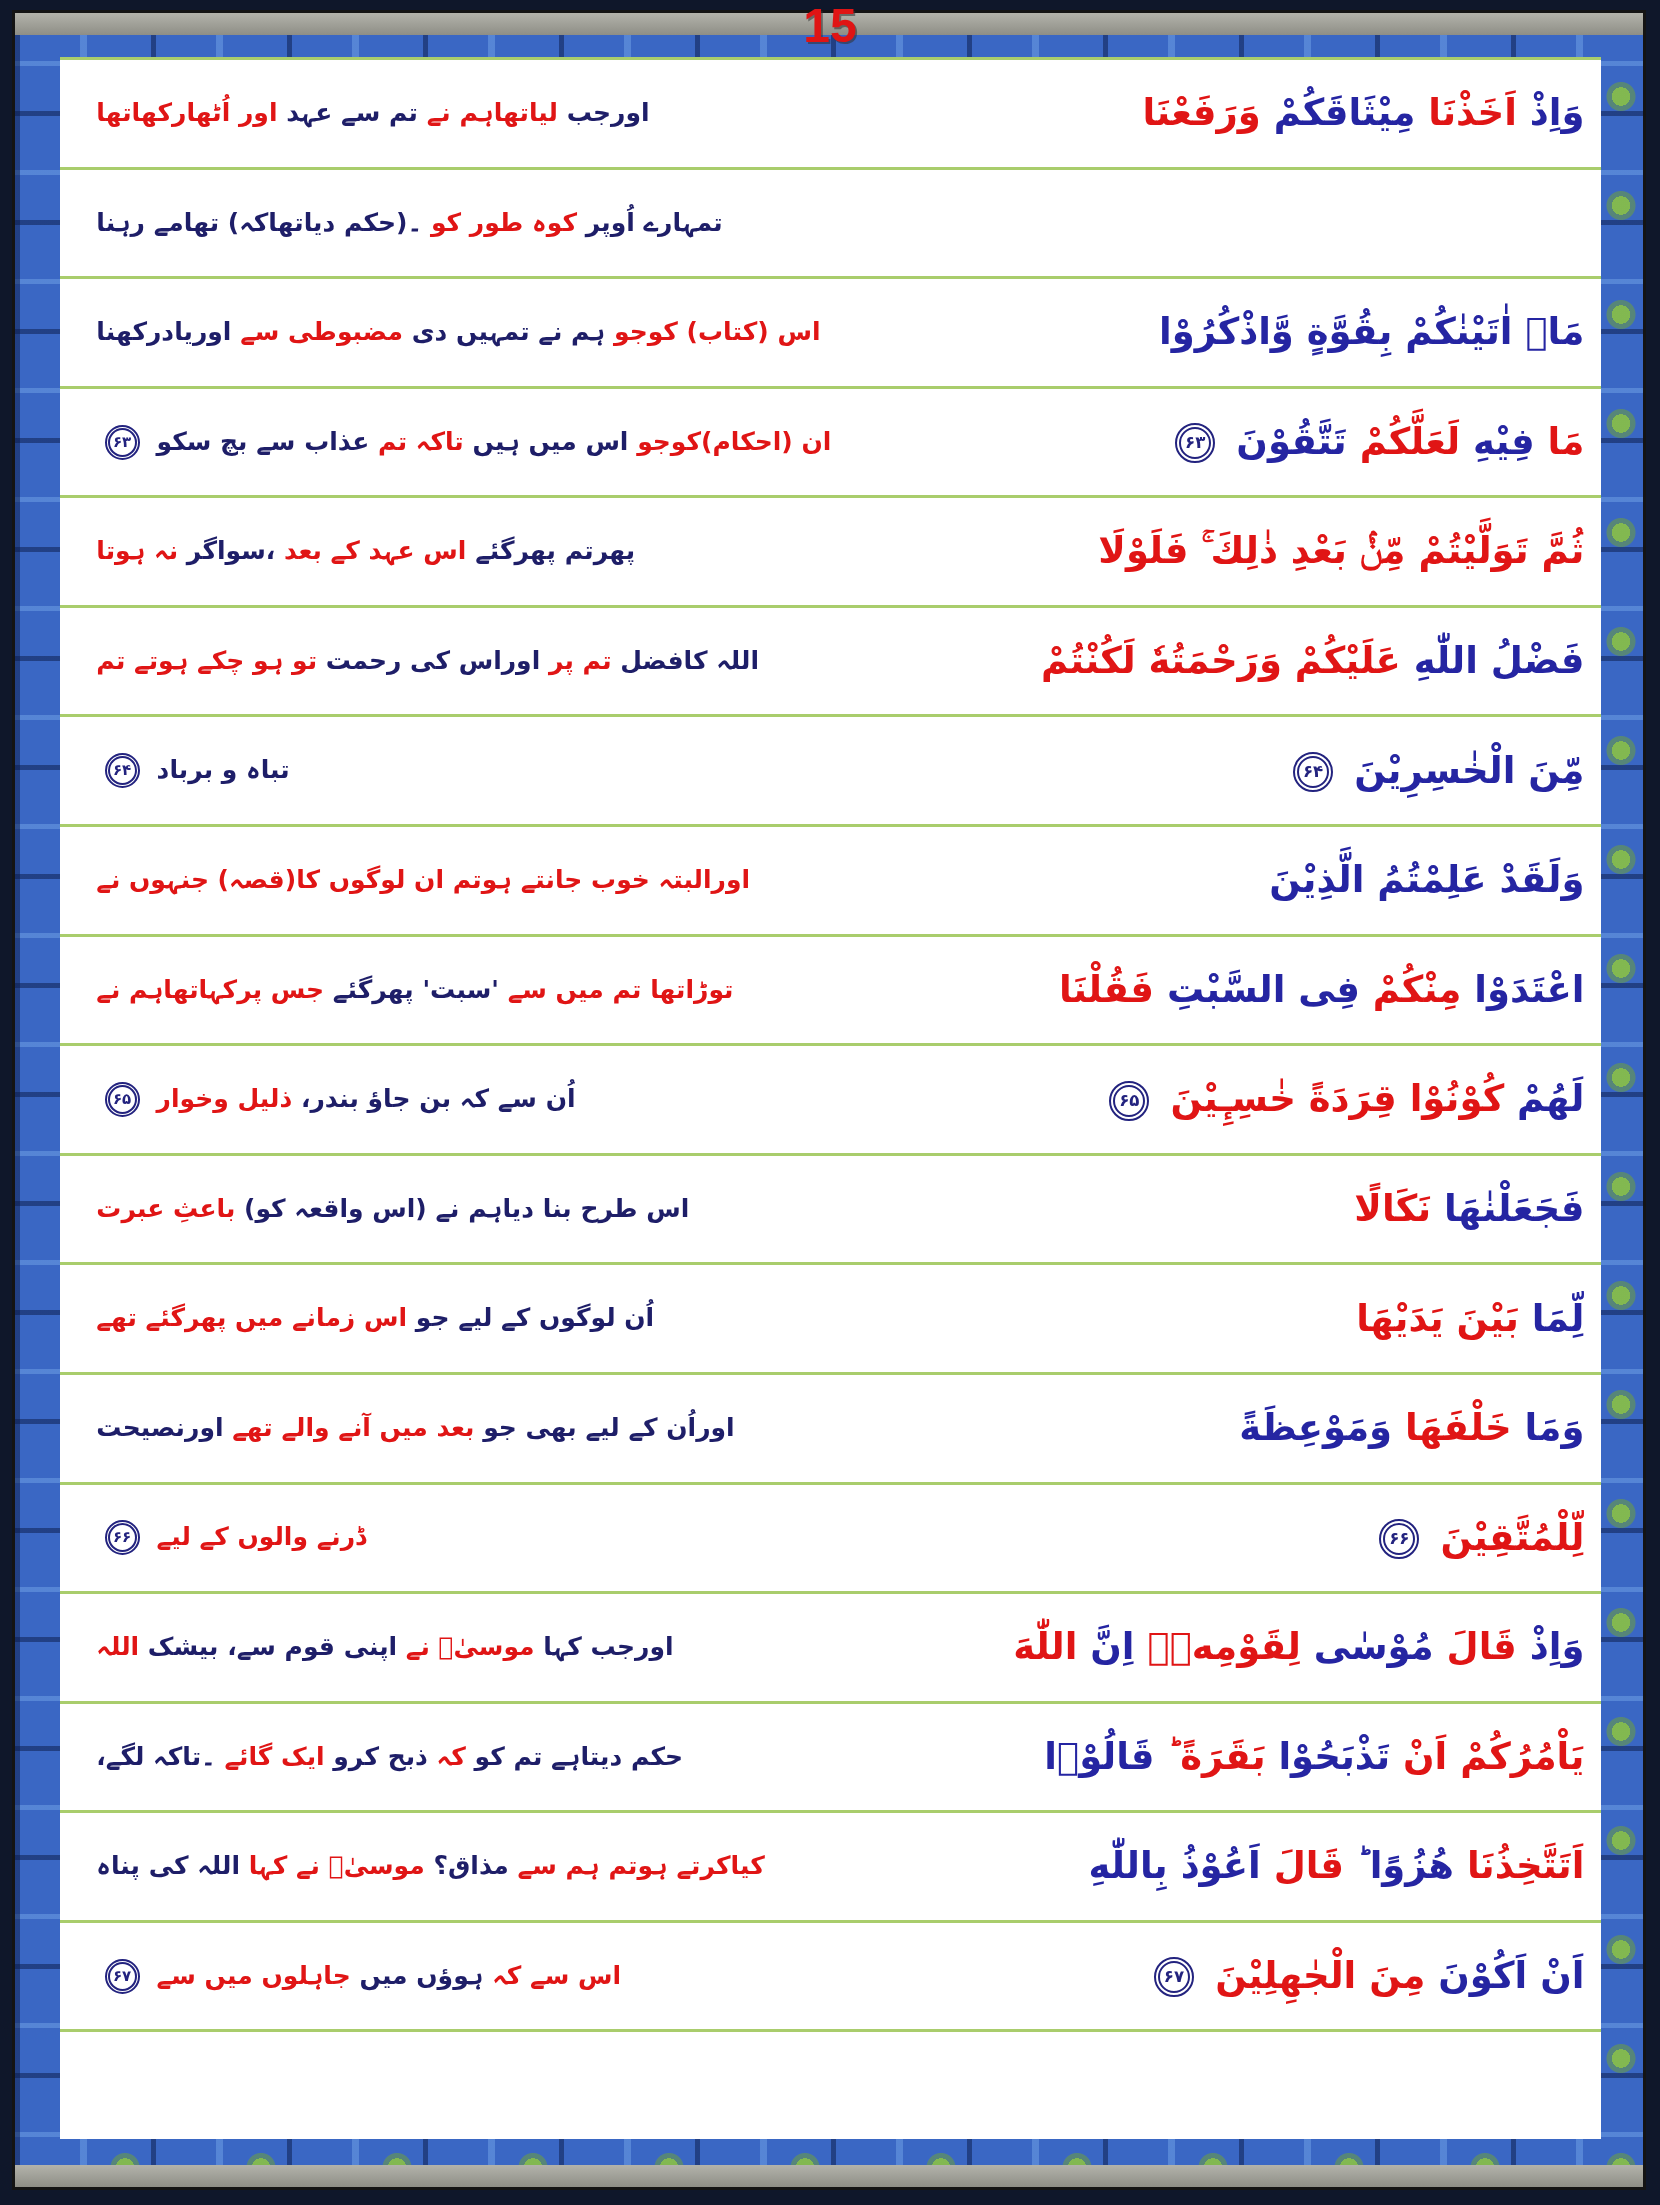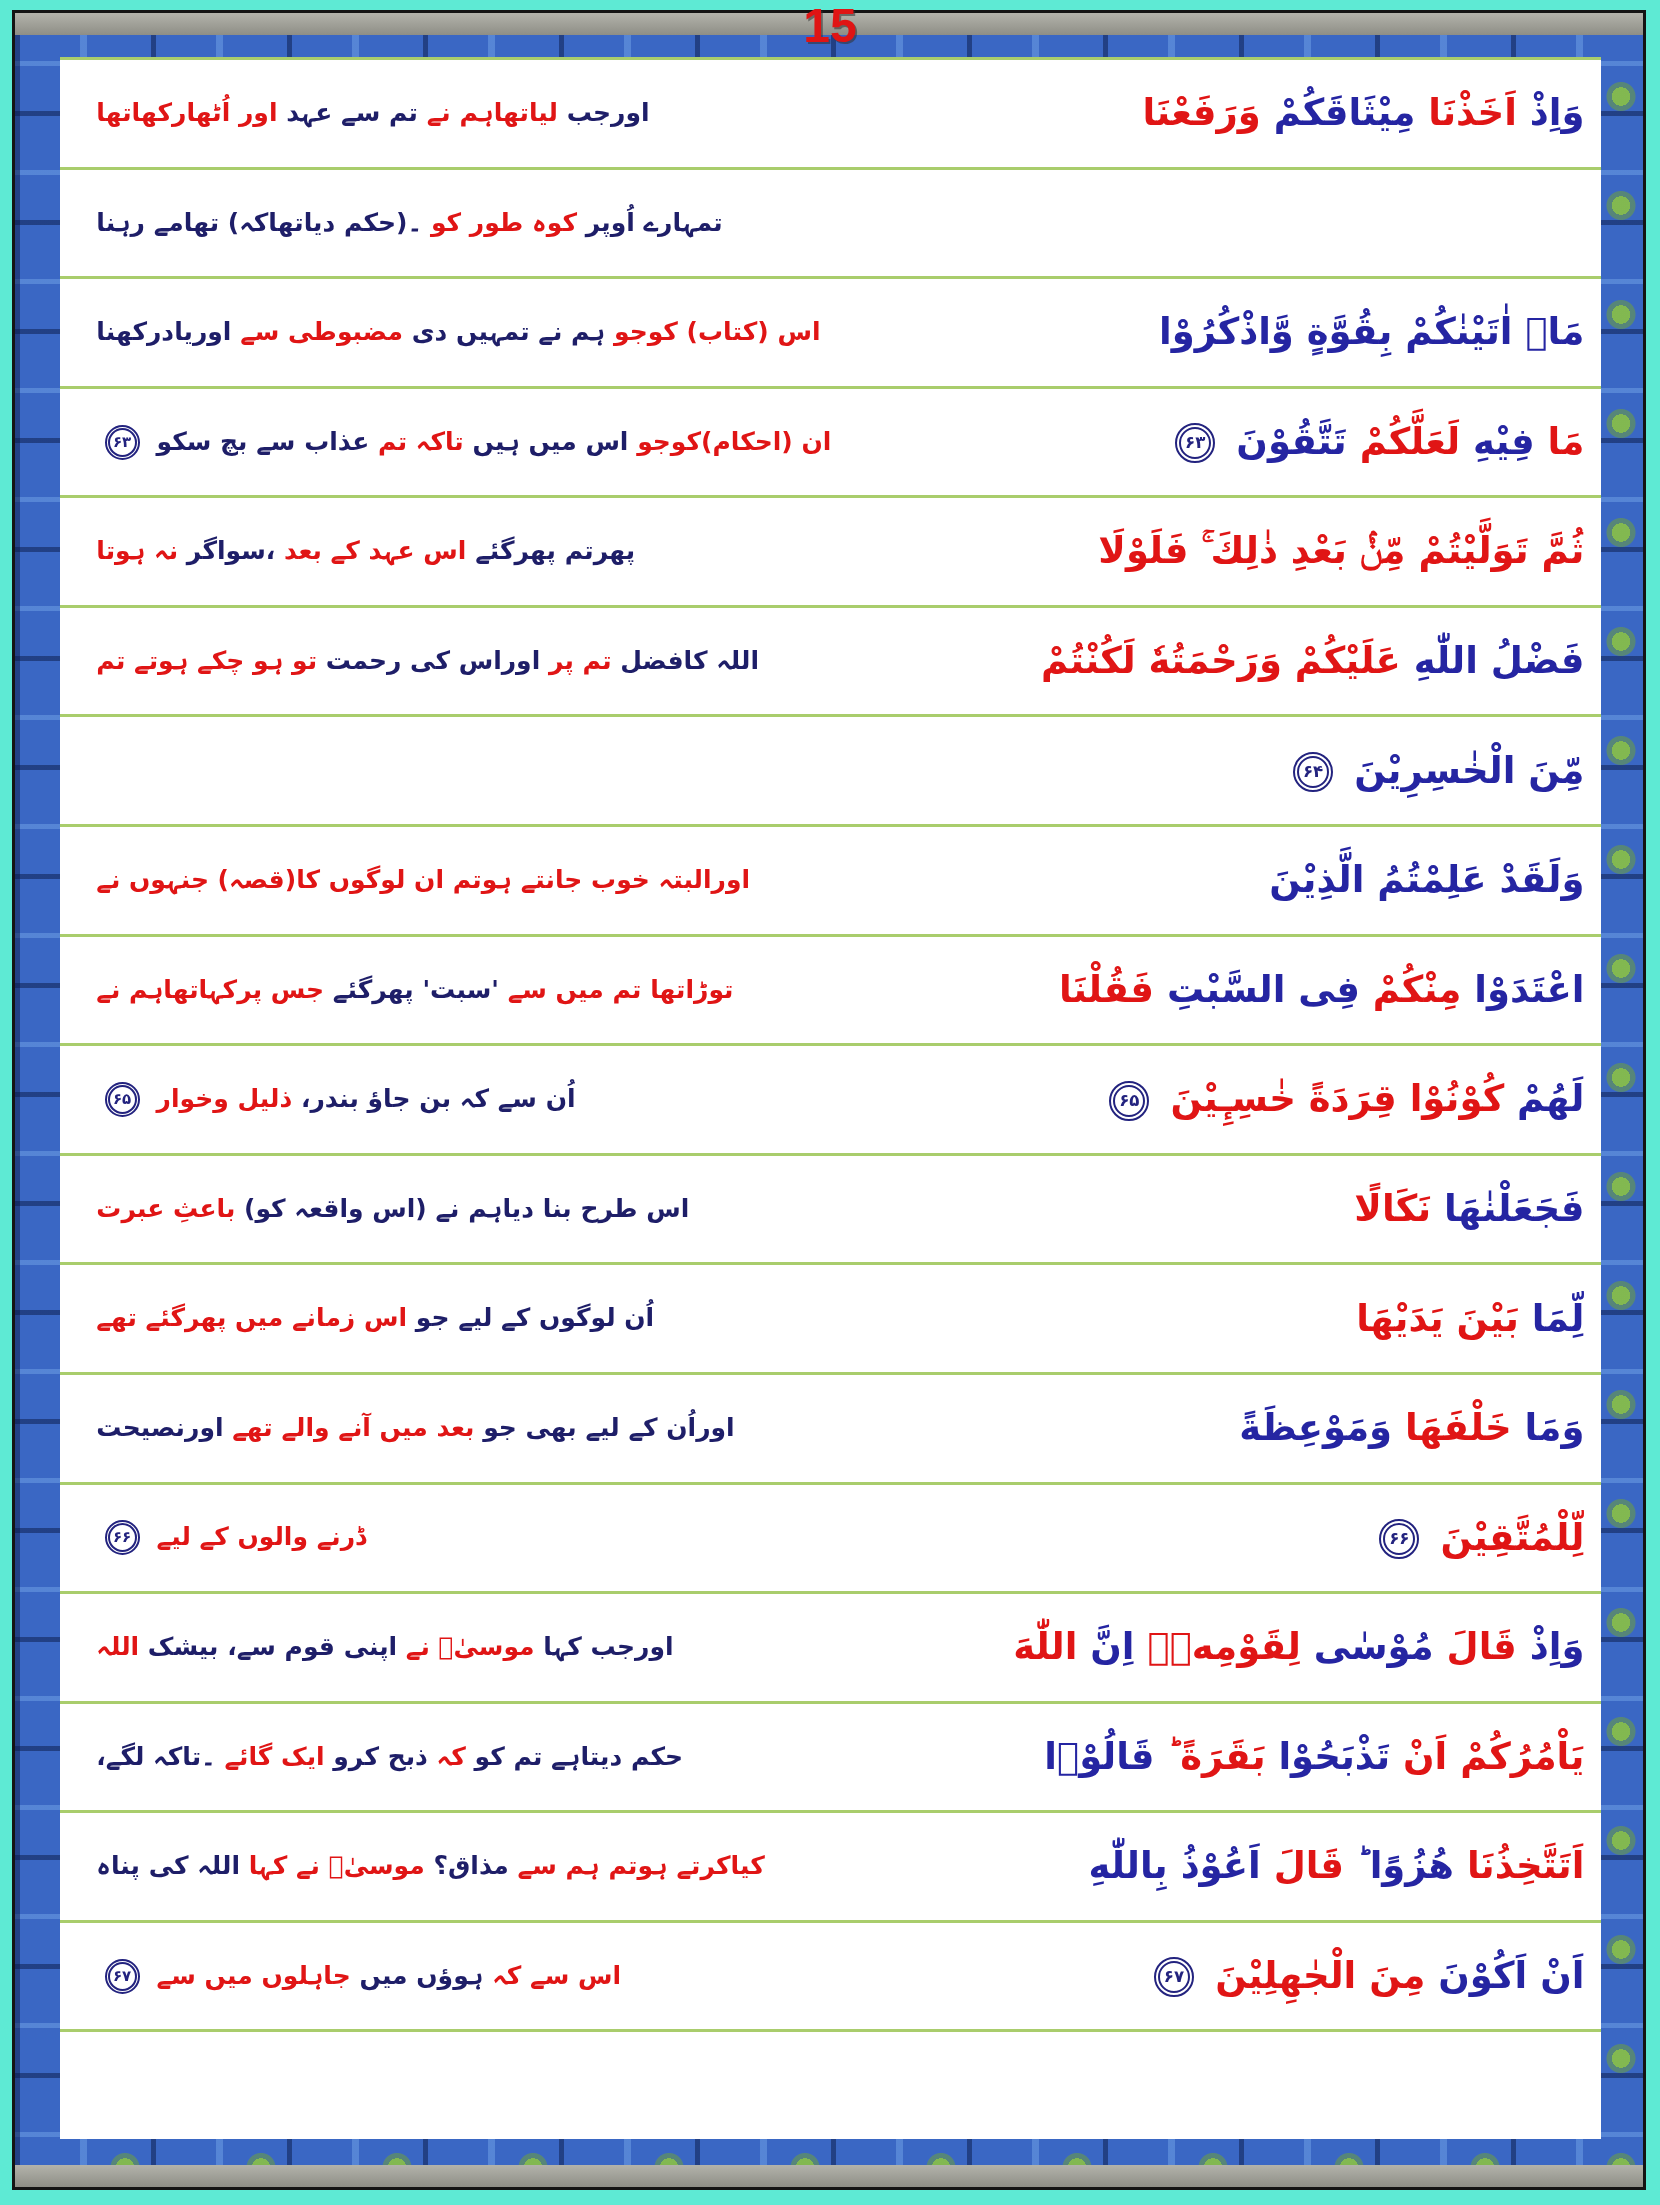--- a/index.html
+++ b/index.html
@@ -1,19 +1,19 @@
 <!DOCTYPE html>
 <html lang="ur" dir="rtl" style="--arabic-blue: #2525a2; --urdu-blue: #1e1e68; --text-red: #e01515; --line-green: #a9cd6c; --border-blue: #3a67c4; --badge-navy: #23237f; --page-number-red: #e01414;font-size:13.3px"><head>
 <meta charset="utf-8">
 <style>
   * { margin:0; padding:0; box-sizing:border-box; }
   html,body { background:#ffffff; }
   .page {
     position:relative; width:1660px; height:2205px;
-    background:#5eead4;
+    background:#0f172a;
     font-family:"DejaVu Sans", sans-serif;
     overflow:hidden;
     text-decoration:underline;
   }
   
   .frame {
     position:absolute; left:11.7px; top:10px; width:1634px; height:2180px;
     background:var(--border-blue,#3a67c4);
     border:3.3px solid #141414;
   }
@@ -103,20 +103,21 @@
       <div class="row">
         <div class="arabic-cell"><span class="seg red">ثُمَّ تَوَلَّیْتُمْ مِّنْۢ بَعْدِ ذٰلِكَ ۚ فَلَوْلَا</span></div>
         <div class="urdu-cell"><span class="seg blue">پھرتم پھرگئے </span><span class="seg red">اس عہد کے بعد </span><span class="seg blue">،سواگر </span><span class="seg red">نہ ہوتا</span></div>
       </div>
       <div class="row">
         <div class="arabic-cell"><span class="seg blue">فَضْلُ اللّٰهِ </span><span class="seg red">عَلَیْكُمْ وَرَحْمَتُهٗ لَكُنْتُمْ</span></div>
         <div class="urdu-cell"><span class="seg blue">اللہ کافضل </span><span class="seg red">تم پر </span><span class="seg blue">اوراس کی رحمت </span><span class="seg red">تو ہو چکے ہوتے تم</span></div>
       </div>
       <div class="row">
         <div class="arabic-cell"><span class="seg blue">مِّنَ الْخٰسِرِیْنَ </span><span class="badge">۶۴</span></div>
+        <div class="urdu-cell"><span class="seg blue">تباہ و برباد </span><span class="badge">۶۴</span></div>
       </div>
       <div class="row">
         <div class="arabic-cell"><span class="seg blue">وَلَقَدْ عَلِمْتُمُ الَّذِیْنَ</span></div>
         <div class="urdu-cell"><span class="seg red">اورالبتہ خوب جانتے ہوتم ان لوگوں کا(قصہ) جنہوں نے</span></div>
       </div>
       <div class="row">
         <div class="arabic-cell"><span class="seg blue">اعْتَدَوْا </span><span class="seg red">مِنْكُمْ </span><span class="seg blue">فِی السَّبْتِ </span><span class="seg red">فَقُلْنَا</span></div>
         <div class="urdu-cell"><span class="seg red">توڑاتھا تم میں سے </span><span class="seg blue">'سبت' پھرگئے </span><span class="seg red">جس پرکہاتھاہم نے</span></div>
       </div>
       <div class="row">

